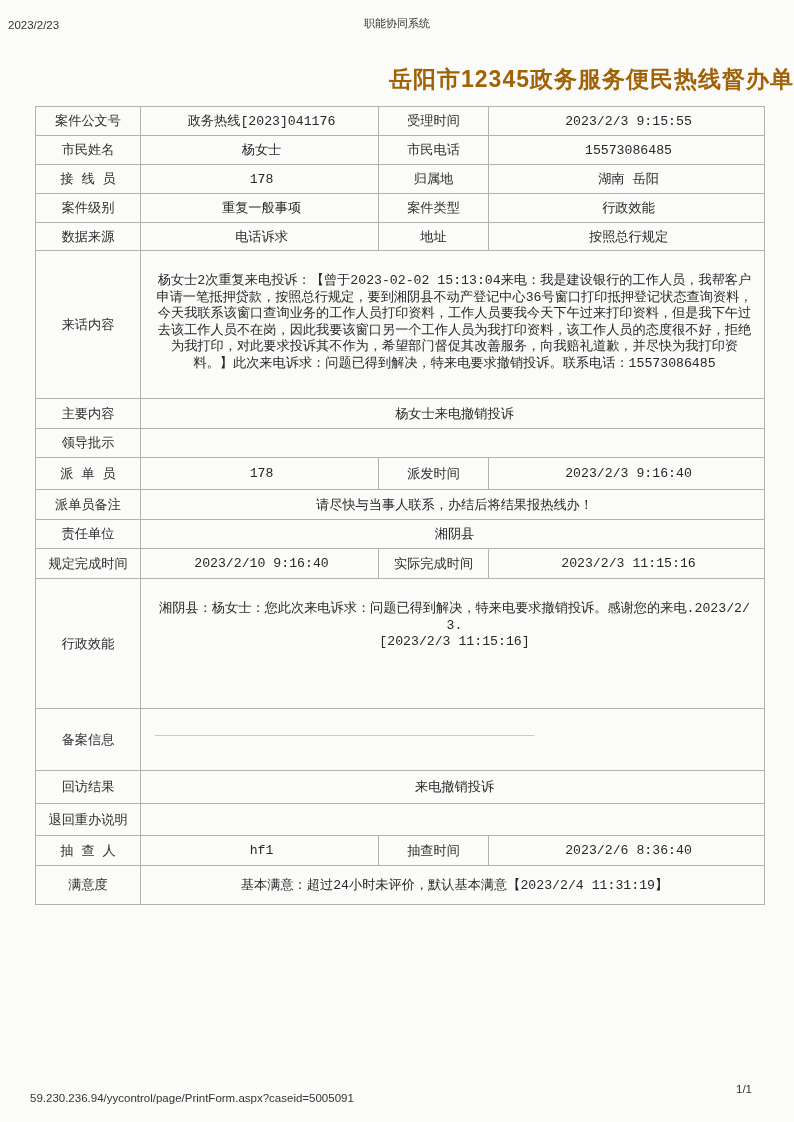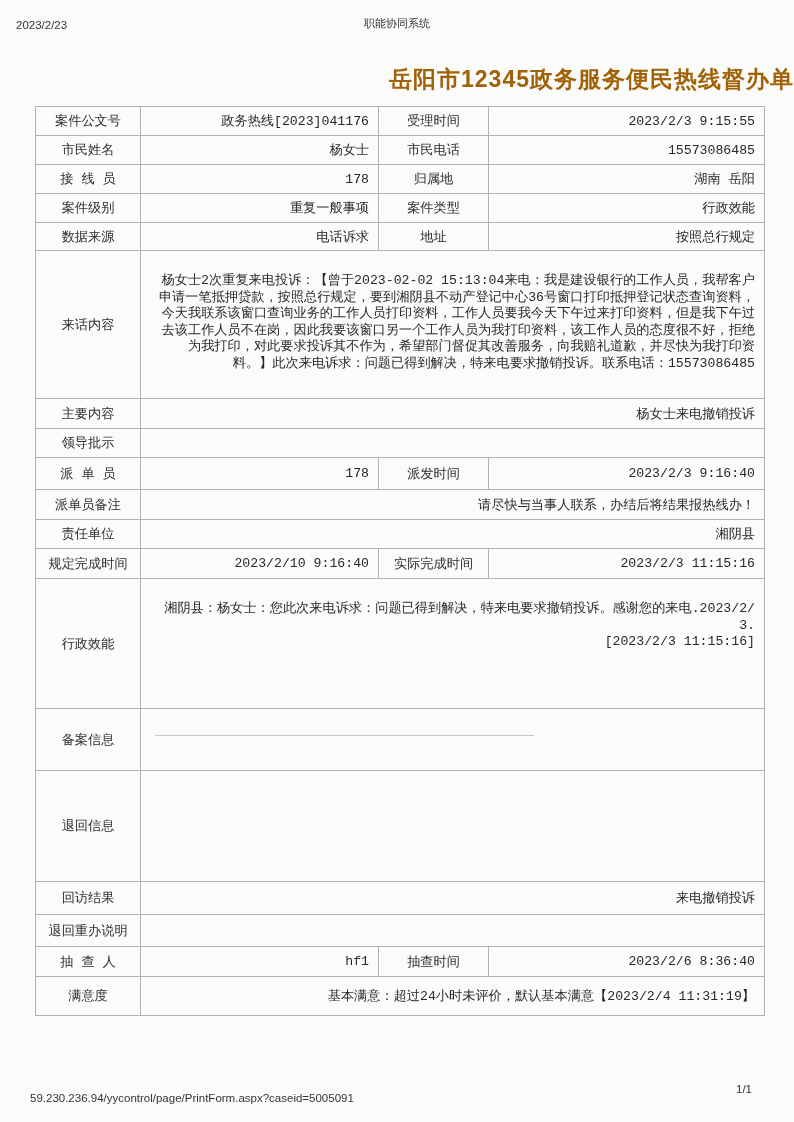--- a/index.html
+++ b/index.html
@@ -8,21 +8,21 @@
     width: 794px;
     height: 1122px;
     position: relative;
     background: #fbfbf9;
     font-family: "Liberation Sans", "DejaVu Sans", sans-serif;
     color: #262626;
     overflow: hidden;
   }
   .print-date {
     position: absolute;
-    left: 16px;
+    left: 8px;
     top: 19px;
     font-size: 11.5px;
     color: #333;
   }
   .system-name {
     position: absolute;
     top: 16px;
     left: 0;
     right: 0;
     text-align: center;
@@ -56,21 +56,21 @@
     vertical-align: middle;
     overflow: hidden;
     font-family: Liberation Mono, monospace;
   }
   .form-table td.lbl {
     text-align: center;
     padding: 2px 3px;
     color: #2e2e2e;
   }
   .form-table td.val {
-    text-align: right;
+    text-align: center;
     padding-left: 13px;
     padding-right: 9px;
   }
   .form-table td.top {
     vertical-align: top;
     padding-top: 22px;
   }
   .form-table td.wrap {
     line-height: 16.5px;
     word-break: break-all;
@@ -178,24 +178,20 @@
     <td class="lbl">行政效能</td>
     <td class="val top wrap pre" colspan="3">湘阴县：杨女士：您此次来电诉求：问题已得到解决，特来电要求撤销投诉。感谢您的来电.2023/2/3.
 [2023/2/3 11:15:16]</td>
   </tr>
   <tr style="height:62px">
     <td class="lbl">备案信息</td>
     <td class="val top" colspan="3">
       <div class="scan-line"></div>
     </td>
   </tr>
-  <tr style="height:111px">
-    <td class="lbl">退回信息</td>
-    <td class="val" colspan="3"></td>
-  </tr>
   <tr style="height:33px">
     <td class="lbl">回访结果</td>
     <td class="val" colspan="3">来电撤销投诉</td>
   </tr>
   <tr style="height:32px">
     <td class="lbl">退回重办说明</td>
     <td class="val" colspan="3"></td>
   </tr>
   <tr style="height:30px">
     <td class="lbl">抽 查 人</td>

